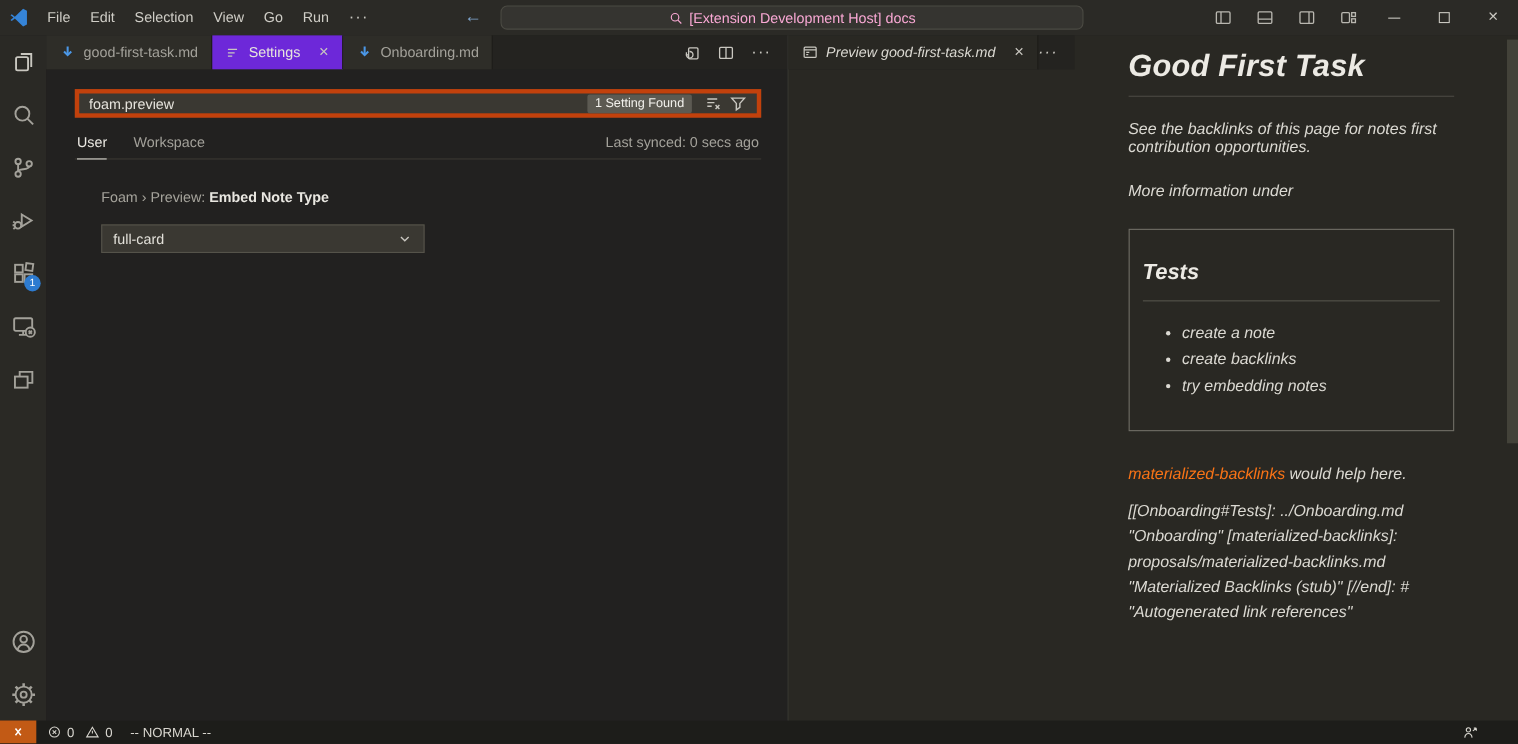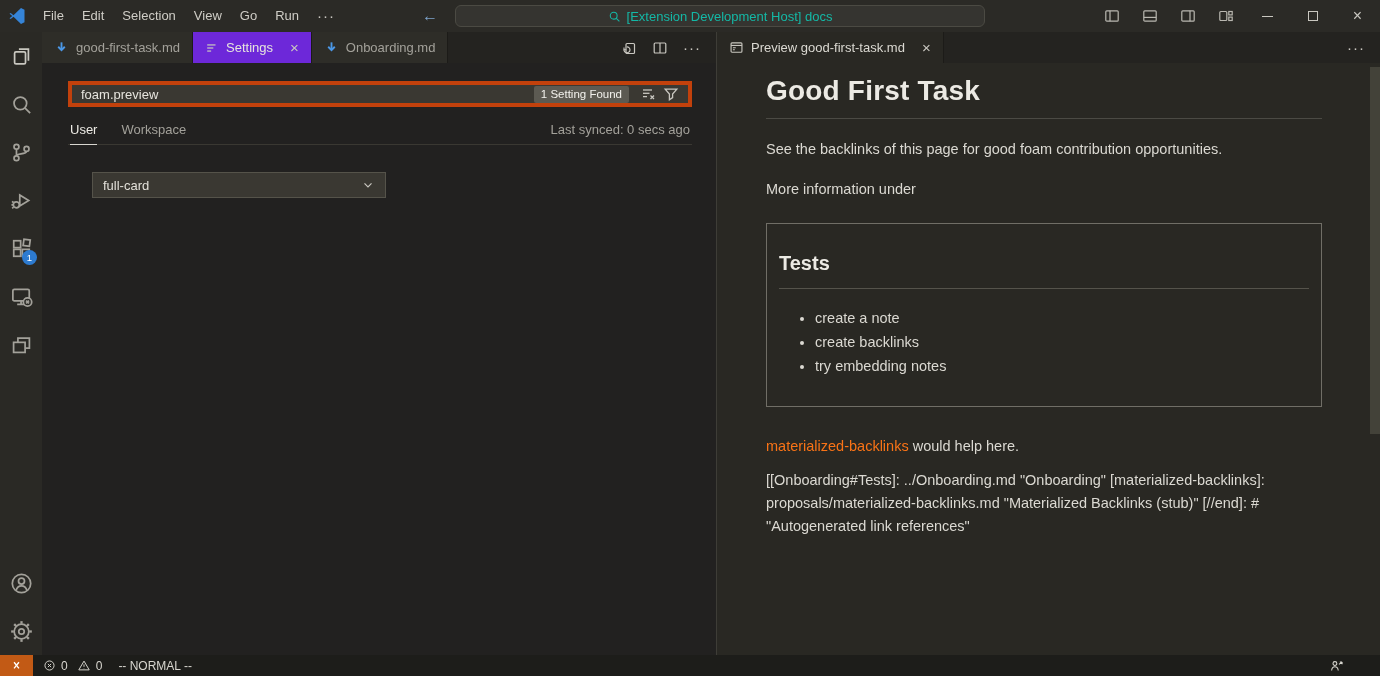--- a/index.html
+++ b/index.html
@@ -16,40 +16,40 @@
   .logo { width:34px; height:32px; display:flex; align-items:center; justify-content:center; }
   .menus { display:flex; height:32px; }
   .menu-item { padding:0 9px; line-height:32px; font-size:13px; color:#cfcdc6; cursor:default; }
   .nav-arrows { display:flex; align-items:center; margin-left:78px; gap:14px; font-size:16px; }
   .nav-back { color:#7ea4cc; }
   .nav-fwd { color:#6b6a64; }
   .cmd-center {
     position:absolute; left:455px; top:5px; width:530px; height:22px;
     background:#353430; border:1px solid #4b4a43; border-radius:6px;
     display:flex; align-items:center; justify-content:center; gap:6px;
-    color:#14b8a6; font-size:13px;
+    color:#f9a8d4; font-size:13px;
   }
   .win-ctrls { position:absolute; right:0; top:0; height:32px; display:flex; align-items:center; }
   .layout-btn { width:38px; height:32px; display:flex; align-items:center; justify-content:center; color:#b9b7b0; }
   .win-btn { width:45px; height:32px; display:flex; align-items:center; justify-content:center; color:#c9c7c0; font-size:16px; }
   .glyph-min { width:11px; height:1px; background:#c9c7c0; display:inline-block; }
   .glyph-max { width:10px; height:10px; border:1px solid #c9c7c0; display:inline-block; }
 
   
   .workbench { display:flex; height:623px; }
   .activitybar { width:42px; background:#2a2925; display:flex; flex-direction:column; align-items:center; }
   .ab-item { width:42px; height:48px; display:flex; align-items:center; justify-content:center; color:#a3a19a; position:relative; }
   .ab-item.first { color:#c9c7c0; }
   .ab-badge { position:absolute; right:5px; bottom:7px; min-width:15px; height:15px; border-radius:50%;
     background:#2d7bd0; color:#fff; font-size:9.5px; display:flex; align-items:center; justify-content:center; }
   .ab-bottom { margin-top:auto; display:flex; flex-direction:column; align-items:center; }
 
   .group-left { width:674px; display:flex; flex-direction:column; background:#222120; }
   .sash { width:1px; background:#3e3d37; }
-  .group-right { flex:1; background:#292823; display:flex; flex-direction:column; position:relative; }
+  .group-right { flex:1; background:#292823; display:flex; flex-direction:row; position:relative;font-style:italic; }
 
   .tabstrip { height:31px; background:#242320; display:flex; align-items:stretch; flex-shrink:0; }
   .tab { display:flex; align-items:center; gap:7px; padding:0 12px; font-size:13px; color:#a3a19a;
     background:#2e2d28; border-right:1px solid #1c1b18; white-space:nowrap; }
   .tab .close { margin-left:10px; font-size:15px; color:#c9c7c0; line-height:1; }
   .tab.active-l { background:#6d28d9; color:#e6e4dd; }
   .tab.active-r { background:#292823; color:#dbd9d2; }
   .strip-actions { margin-left:auto; display:flex; align-items:center; gap:15px; padding-right:15px; color:#c9c7c0; }
   .more-dots { font-size:15px; letter-spacing:1px; color:#c9c7c0; }
 
@@ -307,20 +307,21 @@
         </span>
       </div>
 
       <div class="scope-row">
         <span class="scope active">User</span>
         <span class="scope">Workspace</span>
         <span class="last-synced">Last synced: 0 secs ago</span>
       </div>
 
       <div class="setting">
+        <div class="setting-label"><span>Foam › Preview: </span><b>Embed Note Type</b></div>
         <div class="select">
           <span>full-card</span>
           <span class="chev">
             <svg width="14" height="14" viewBox="0 0 16 16" fill="none" stroke="currentColor" stroke-width="1.4">
                 <path d="M4 6.2 L8 10.2 12 6.2"></path>
               </svg>
           </span>
         </div>
       </div>
     </div>
@@ -340,21 +341,21 @@
         <span class="close">×</span>
       </span>
       <span class="strip-actions">
         <span class="more-dots">···</span>
       </span>
     </div>
 
     <div class="preview">
       <h1>Good First Task</h1>
       <hr class="hr1">
-      <p class="p1">See the backlinks of this page for good foam contribution opportunities.</p>
+      <p class="p1">See the backlinks of this page for notes first contribution opportunities.</p>
       <p class="p2">More information under</p>
 
       <div class="note-card">
         <h2>Tests</h2>
         <hr>
         <ul>
           <li>create a note</li>
           <li>create backlinks</li>
           <li>try embedding notes</li>
         </ul>

